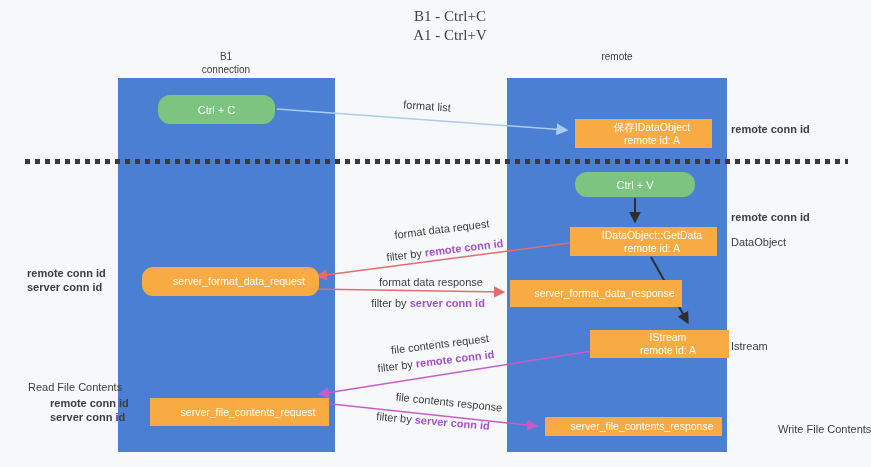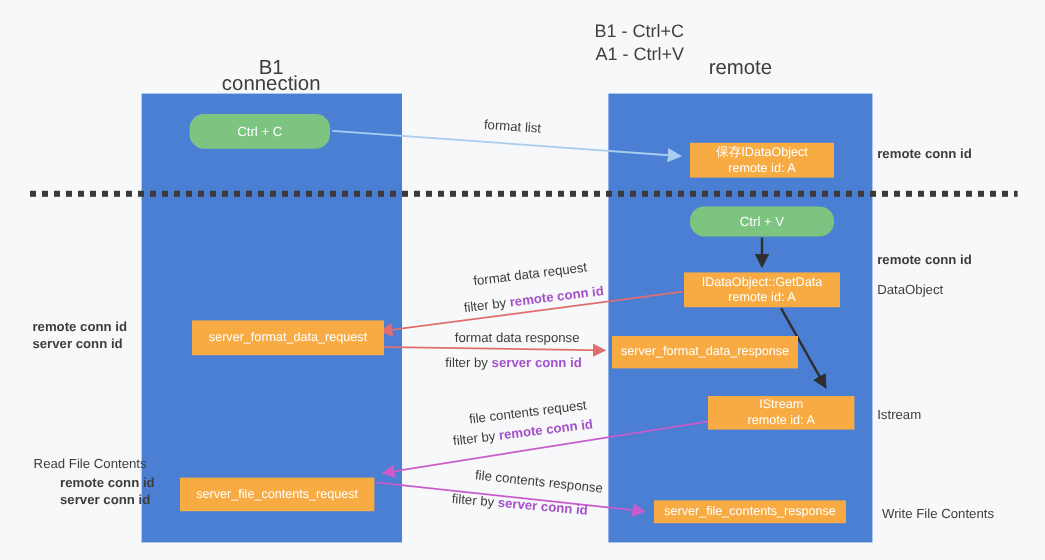--- a/index.html
+++ b/index.html
@@ -7,49 +7,49 @@
     font-family:"Liberation Sans","DejaVu Sans",sans-serif;
     background:#f7f8fa;
   }
   .canvas{
     position:relative;
     width:871px;height:467px;
     background:#f7f8fa;
     overflow:hidden;
   }
   .title{
-    position:absolute;left:330px;top:17px;width:240px;
-    text-align:right;color:#404040;font-size:15px;line-height:19px;
+    position:absolute;left:330px;top:7px;width:240px;
+    text-align:center;color:#404040;font-size:15px;line-height:19px;font-family:Liberation Serif, serif;
   }
   .lane{
     position:absolute;background:#4a7fd4;
   }
   .lane-left{left:118px;top:78px;width:217px;height:374px;}
   .lane-right{left:507px;top:78px;width:220px;height:374px;}
   .lane-hdr{
     position:absolute;width:200px;text-align:center;
-    color:#3d3d3d;font-size:17px;line-height:13px;
+    color:#3d3d3d;font-size:10px;line-height:13px;
   }
   .hdr-left{left:126px;top:50px;}
   .hdr-right{left:517px;top:50px;}
   .dash-line{
     position:absolute;left:25px;top:159px;width:823px;height:5px;
     background:repeating-linear-gradient(to right,#3a3a3a 0 5px,transparent 5px 10px);
   }
   .node{
     position:absolute;display:flex;align-items:center;justify-content:center;
     color:#ffffff;text-align:center;
   }
   .node-green{background:#7cc480;font-size:11px;border-radius:12px;}
-  .node-orange{background:#f8ab43;font-size:10.5px;line-height:13px;}
+  .node-orange{background:#f8ab43;font-size:10.5px;line-height:13px;padding-left:17px;}
   .b-ctrlc{left:158px;top:95px;width:117px;height:29px;}
   .b-save{left:575px;top:119px;width:120px;height:29px;}
   .b-ctrlv{left:575px;top:172px;width:120px;height:25px;}
   .b-getdata{left:570px;top:227px;width:130px;height:29px;}
-  .b-sfdreq{left:160px;top:267px;width:160px;height:29px;}
+  .b-sfdreq{left:142px;top:267px;width:160px;height:29px;border-radius:11px;}
   .b-sfdres{left:510px;top:280px;width:155px;height:27px;}
   .b-istream{left:590px;top:330px;width:122px;height:28px;}
   .b-sfcreq{left:150px;top:398px;width:162px;height:28px;}
   .b-sfcres{left:545px;top:417px;width:160px;height:19px;}
   .mid-label{
     position:absolute;width:200px;height:14px;text-align:center;
     font-size:11px;color:#3d3d3d;white-space:nowrap;
   }
   .purple{color:#a551c9;font-weight:bold;}
   .greenlbl{color:#69bd69;font-weight:bold;}
@@ -62,21 +62,21 @@
   .l-fbr2{left:336px;top:355px;transform:rotate(-7deg);}
   .l-fcres{left:349px;top:396px;transform:rotate(6deg);}
   .l-fbs2{left:333px;top:415px;transform:rotate(5deg);}
   .side-label{
     position:absolute;font-size:11px;color:#3d3d3d;white-space:nowrap;
   }
   .sl-rc1{left:731px;top:123px;}
   .sl-rc2{left:731px;top:211px;}
   .sl-do{left:731px;top:236px;text-align:center;}
   .sl-is{left:731px;top:340px;}
-  .sl-wfc{left:735px;top:423px;}
+  .sl-wfc{left:778px;top:423px;}
   .sl-lrc1{left:27px;top:267px;}
   .sl-lsc1{left:27px;top:281px;}
   .sl-rfc{left:28px;top:381px;}
   .sl-lrc2{left:50px;top:397px;}
   .sl-lsc2{left:50px;top:411px;}
   .arrows{position:absolute;left:0;top:0;pointer-events:none;}
 </style>
 </head>
 <body>
 

